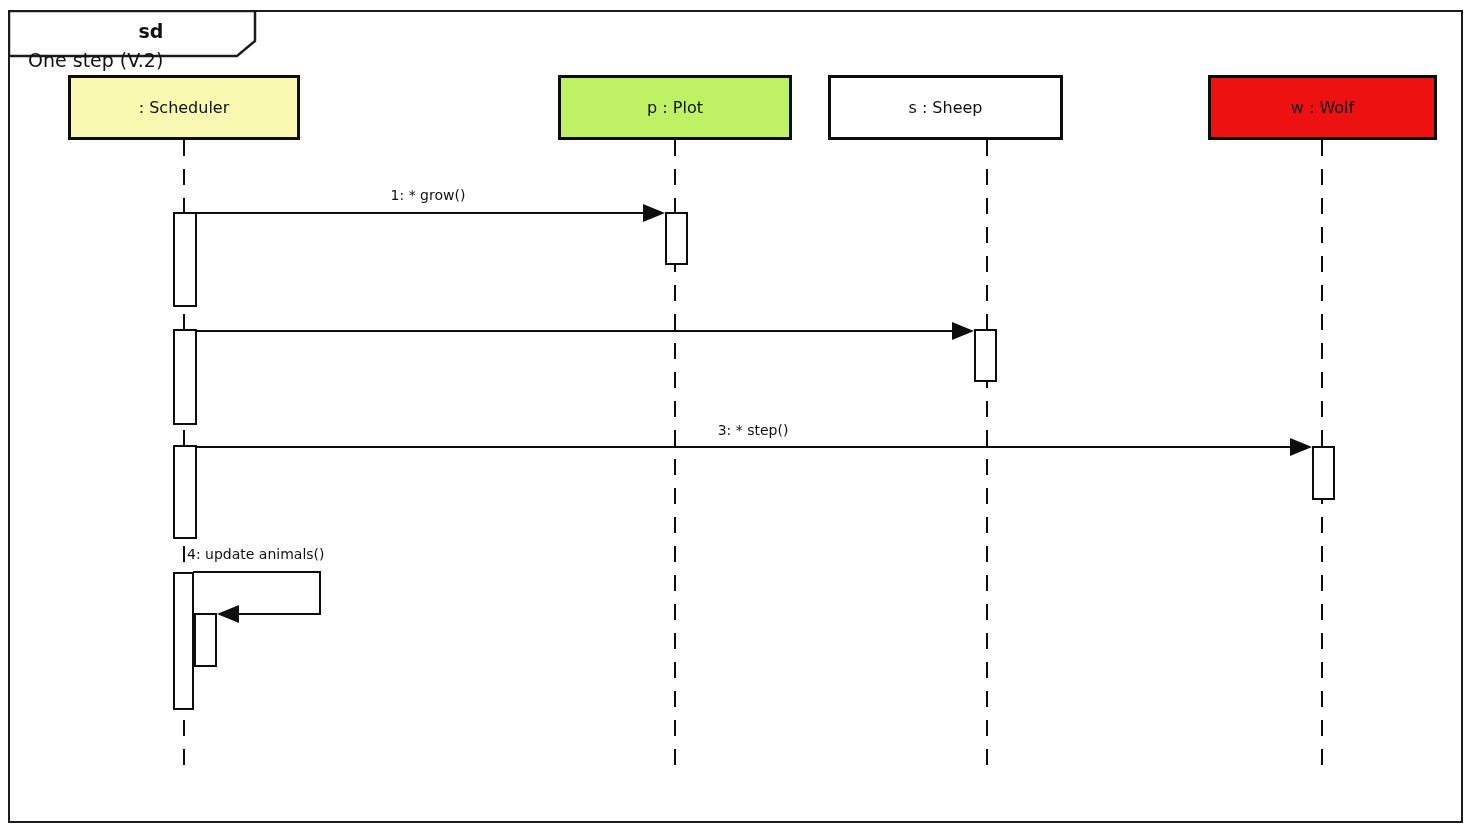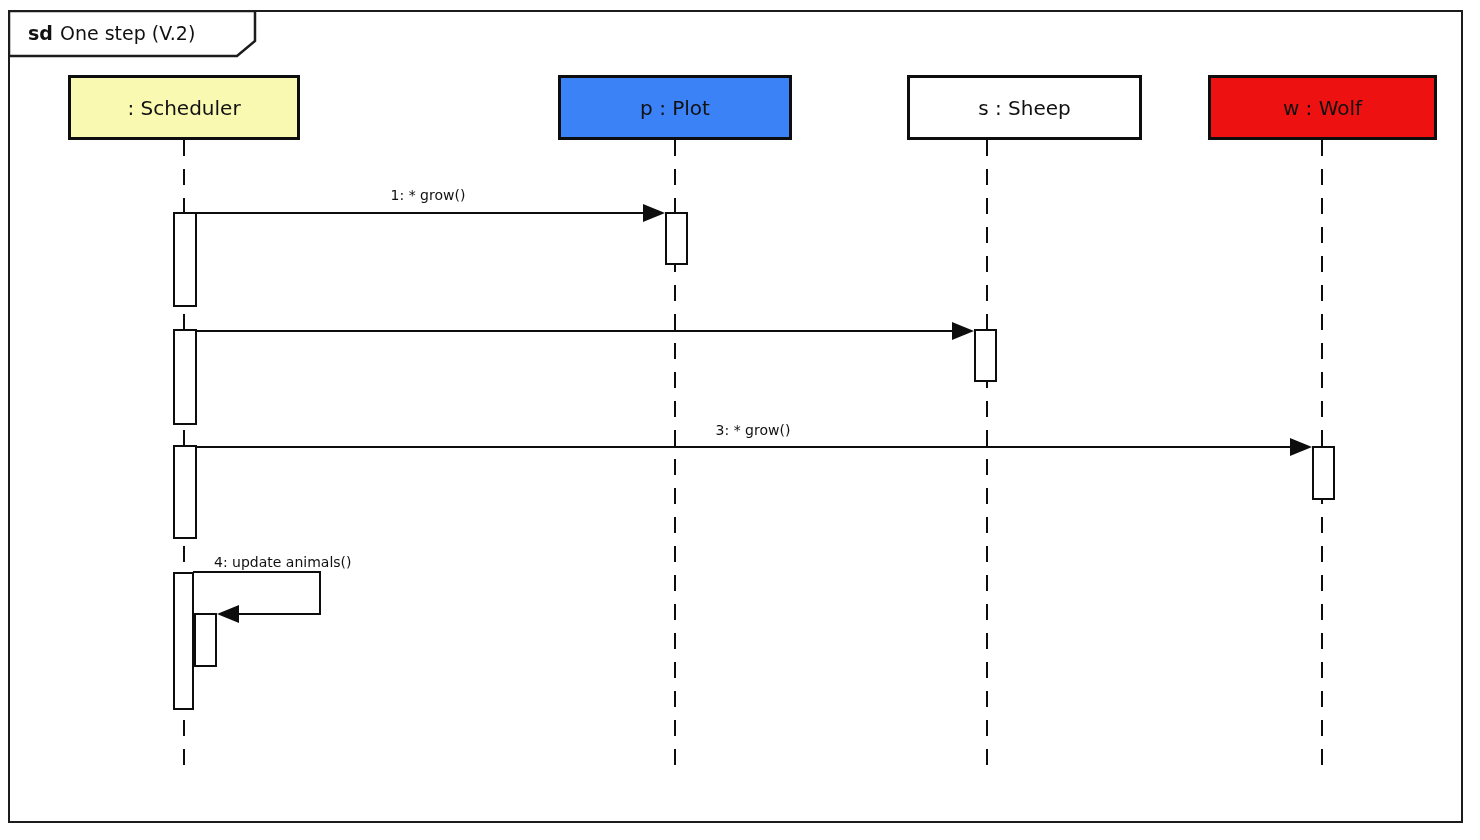--- a/index.html
+++ b/index.html
@@ -6,28 +6,28 @@
   #canvas{
     position:relative;width:1480px;height:840px;background:#ffffff;overflow:hidden;
     font-family:"DejaVu Sans","Liberation Sans",sans-serif;color:#111;
   }
   .frame{
     position:absolute;left:8px;top:10px;width:1455px;height:813px;
     border:2.5px solid #1c1c1c;background:#ffffff;box-sizing:border-box;
   }
   .tab-svg{position:absolute;left:8px;top:10px;}
   .tab-text{
-    position:absolute;left:28px;top:20px;height:26px;display:flex;align-items:center;gap:7px;
-    font-size:19px;white-space:nowrap;
+    position:absolute;left:28px;top:20px;height:26px;display:flex;align-items:flex-end;gap:7px;
+    font-size:19px;white-space:nowrap;flex-direction:column;
   }
   .tab-text .kw{font-weight:bold;}
   .head{
     position:absolute;top:75px;height:65px;box-sizing:border-box;
     border:3.5px solid #0d0d0d;display:flex;align-items:center;justify-content:center;
-    font-size:20px;white-space:nowrap;
+    font-size:16px;white-space:nowrap;
   }
   .lifeline{
     position:absolute;top:140px;width:2px;height:626px;
     background:repeating-linear-gradient(to bottom,#0d0d0d 0 16px,transparent 16px 29px);
   }
   .activation{
     position:absolute;box-sizing:border-box;border:2px solid #0d0d0d;background:#ffffff;
   }
   .mline{position:absolute;height:2px;background:#0d0d0d;}
   .vline{position:absolute;width:2px;background:#0d0d0d;}
@@ -60,43 +60,43 @@
     <span class="kw">sd</span>
     <span>One step (V.2)</span>
   </div>
 
   <div class="lifeline" style="left:183px;"></div>
   <div class="lifeline" style="left:674px;"></div>
   <div class="lifeline" style="left:986px;"></div>
   <div class="lifeline" style="left:1321px;"></div>
 
   <div class="head" style="left: 68px; width: 232px; background-color: rgb(249, 249, 177);">: Scheduler</div>
-  <div class="head" style="left: 558px; width: 234px; background-color: #3b82f6;">p : Plot</div>
-  <div class="head" style="left: 907px; width: 235px; background-color: rgb(255, 255, 255);">s : Sheep</div>
+  <div class="head" style="left: 558px; width: 234px; background-color: #bef264;">p : Plot</div>
+  <div class="head" style="left: 828px; width: 235px; background-color: rgb(255, 255, 255);">s : Sheep</div>
   <div class="head" style="left: 1208px; width: 229px; background-color: rgb(238, 17, 17); text-align: center;">w : Wolf</div>
 
   <div class="activation" style="left:173px;top:212px;width:24px;height:95px;"></div>
   <div class="activation" style="left:173px;top:329px;width:24px;height:96px;"></div>
   <div class="activation" style="left:173px;top:445px;width:24px;height:94px;"></div>
   <div class="activation" style="left:173px;top:572px;width:21px;height:138px;"></div>
   <div class="activation" style="left:194px;top:613px;width:23px;height:54px;"></div>
   <div class="activation" style="left:665px;top:212px;width:23px;height:53px;"></div>
   <div class="activation" style="left:974px;top:329px;width:23px;height:53px;"></div>
   <div class="activation" style="left:1312px;top:446px;width:23px;height:54px;"></div>
 
   <div class="msg-label centered" style="left:348px;top:184px;width:160px;">1: * grow()</div>
   <div class="mline" style="left:196px;top:212px;width:449px;"></div>
   <div class="arrow-right" style="left:643px;top:204px;"></div>
 
   <div class="mline" style="left:196px;top:330px;width:758px;"></div>
   <div class="arrow-right" style="left:952px;top:322px;"></div>
 
-  <div class="msg-label centered" style="left:673px;top:419px;width:160px;">3: * grow()</div>
+  <div class="msg-label centered" style="left:673px;top:419px;width:160px;">3: * step()</div>
   <div class="mline" style="left:196px;top:446px;width:1096px;"></div>
   <div class="arrow-right" style="left:1290px;top:438px;"></div>
 
-  <div class="msg-label" style="left:214px;top:543px;margin-top:8px;">4: update animals()</div>
+  <div class="msg-label" style="left:187px;top:543px;">4: update animals()</div>
   <div class="mline" style="left:193px;top:571px;width:128px;"></div>
   <div class="vline" style="left:319px;top:571px;height:44px;"></div>
   <div class="mline" style="left:238px;top:613px;width:83px;"></div>
   <div class="arrow-left" style="left:217px;top:605px;"></div>
 
 </div>
 
 </body></html>

